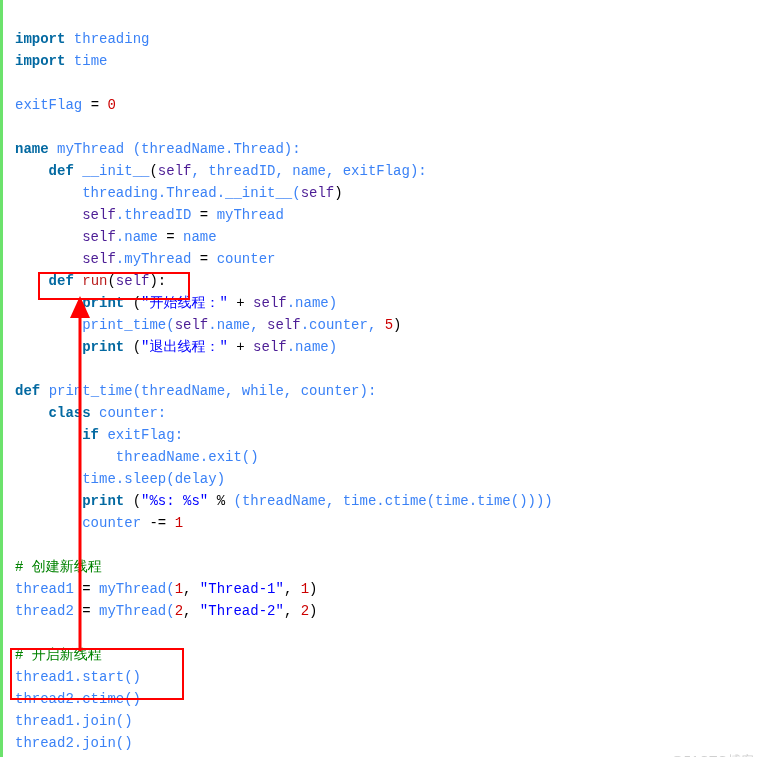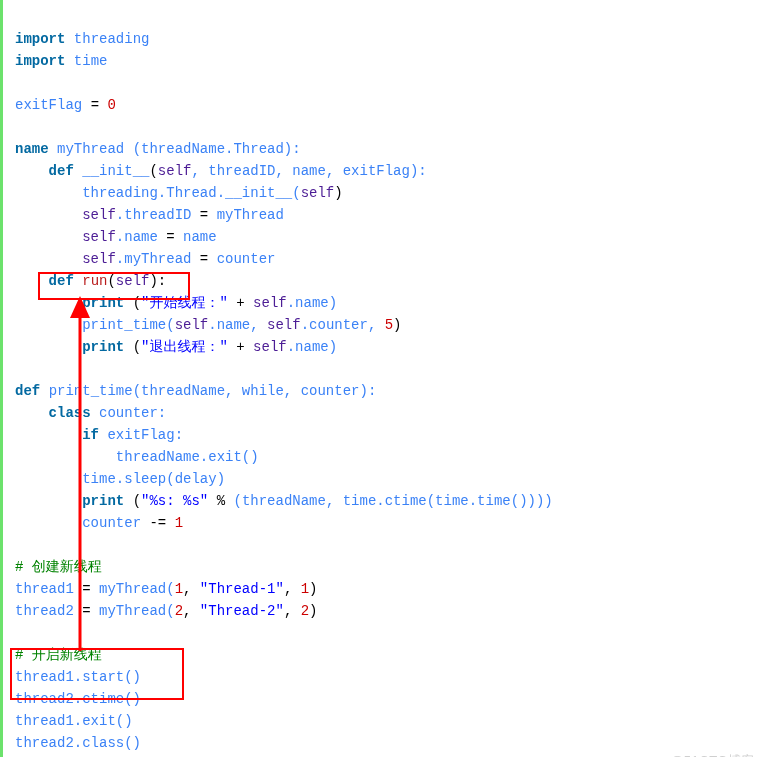--- a/index.html
+++ b/index.html
@@ -84,22 +84,22 @@
 <span>        </span><span class="kw">print</span><span> (</span><span class="str">"%s: %s"</span><span class="op"> % </span><span class="plain">(threadName, time.ctime(time.time())))</span>
 <span>        </span><span class="plain">counter </span><span class="op">-</span><span class="op">=</span><span> </span><span class="num">1</span>
 <span></span>
 <span class="cmt"># 创建新线程</span>
 <span class="plain">thread1 </span><span class="op">=</span><span class="plain"> myThread(</span><span class="num">1</span><span>, </span><span class="str">"Thread-1"</span><span>, </span><span class="num">1</span><span>)</span>
 <span class="plain">thread2 </span><span class="op">=</span><span class="plain"> myThread(</span><span class="num">2</span><span>, </span><span class="str">"Thread-2"</span><span>, </span><span class="num">2</span><span>)</span>
 <span></span>
 <span class="cmt"># 开启新线程</span>
 <span class="plain">thread1.start()</span>
 <span class="plain">thread2.ctime()</span>
-<span class="plain">thread1.exit()</span>
-<span class="plain">thread2.class()</span>
+<span class="plain">thread1.join()</span>
+<span class="plain">thread2.join()</span>
 
 </div>
 
 <div class="highlight-box1" style="left:38px; top:272px; width:148px; height:24px;"></div>
 <div class="highlight-box2" style="left:10px; top:648px; width:170px; height:48px;"></div>
 
 <svg class="arrow-svg" style="left:60px; top:296px; width:40px; height:360px;" viewBox="0 0 40 360">
   <line x1="20" y1="355" x2="20" y2="20" stroke="#ff0000" stroke-width="3"></line>
   <polygon points="20,0 10,22 30,22" fill="#ff0000"></polygon>
 </svg>

